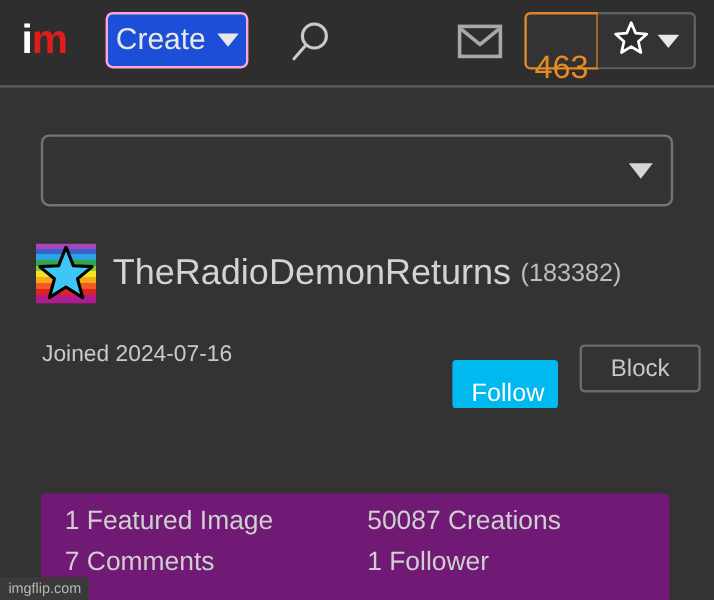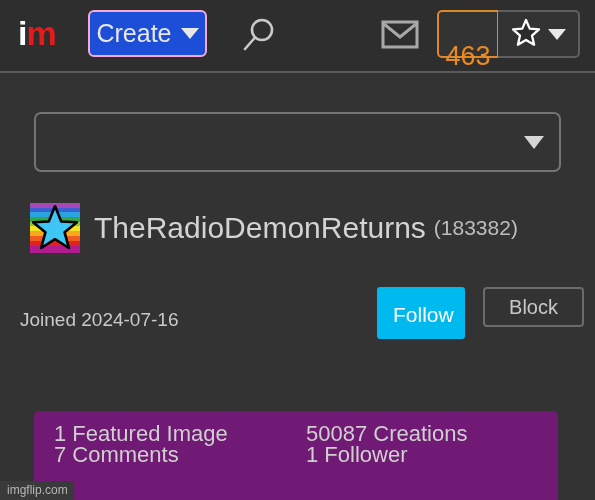--- a/index.html
+++ b/index.html
@@ -181,31 +181,30 @@
   #user-id-text {
     color: #bdbdbd;
     font-size: 21px;
     line-height: 32px;
     margin-left: 8px;
     white-space: nowrap;
   }
 
   #joined-text {
     position: absolute;
-    left: 20px; top: 285px;
+    left: 35px; top: 285px;
     color: #c9c9c9;
     font-size: 19px;
     line-height: 22px;
-    margin-top: 24px;
   }
 
   #follow-button {
     position: absolute;
-    left: 377px; top: 287px;
-    width: 88px; height: 52px;
+    left: 377px; top: 300px;
+    width: 88px; height: 40px;
     background: #00b9ef;
     border: none;
     border-radius: 3px;
     color: #ffffff;
     font-family: "Liberation Sans", sans-serif;
     font-size: 21px;
     cursor: pointer;
     padding: 16px;
   }
 
@@ -235,21 +234,21 @@
     box-sizing: border-box;
   }
   .stat-item {
     position: absolute;
     color: #cfcfcf;
     font-size: 22px;
     line-height: 24px;
     white-space: nowrap;
   }
   .stat-r0 { top: 11px; }
-  .stat-r1 { top: 32px; text-align: right; }
+  .stat-r1 { top: 45px; text-align: right; }
   .stat-c0 { left: 20px; }
   .stat-c1 { left: 272px; }
 
   #watermark {
     position: absolute;
     left: 0; bottom: 0;
     height: 19px;
     padding: 0 6px 0 7px;
     background: #3a3a3a;
     color: #b6b6b6;

